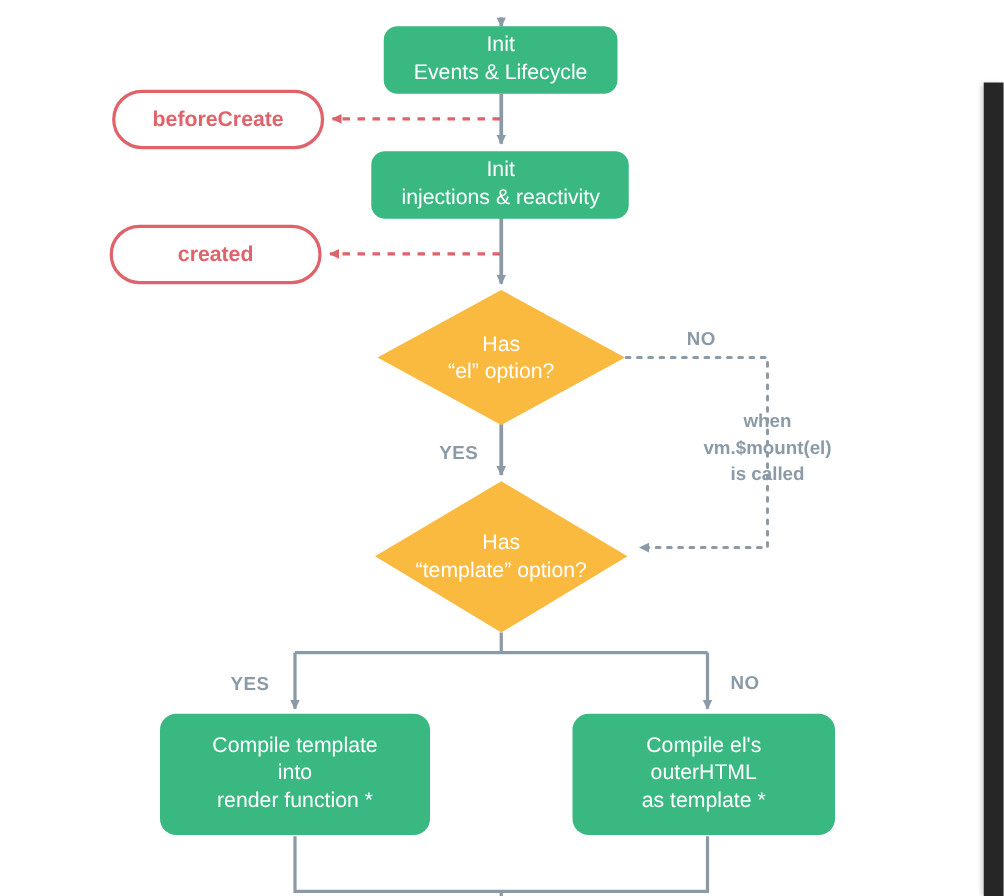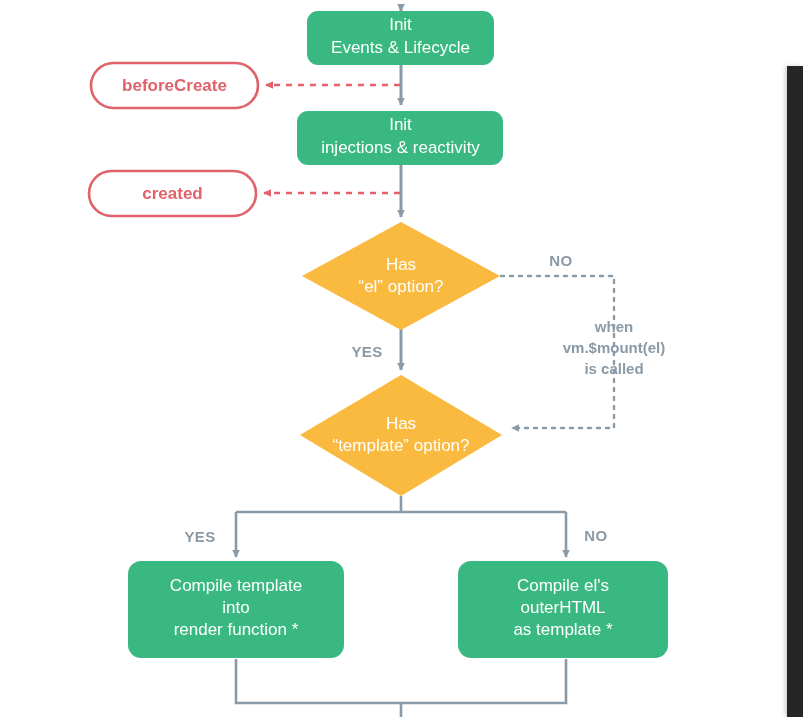--- a/index.html
+++ b/index.html
@@ -10,21 +10,21 @@
   body {
     width: 803px;
     height: 717px;
     overflow: hidden;
     font-family: "Liberation Sans", sans-serif;
     position: relative;
   }
   #diagram-root {
     position: absolute;
     left: 0;
-    top: 4px;
+    top: 14px;
     width: 803px;
     height: 577px;
   }
   svg#flowchart {
     display: block;
     width: 803px;
     height: 717px;
   }
   .node-label {
     font-family: "Liberation Sans", sans-serif;

